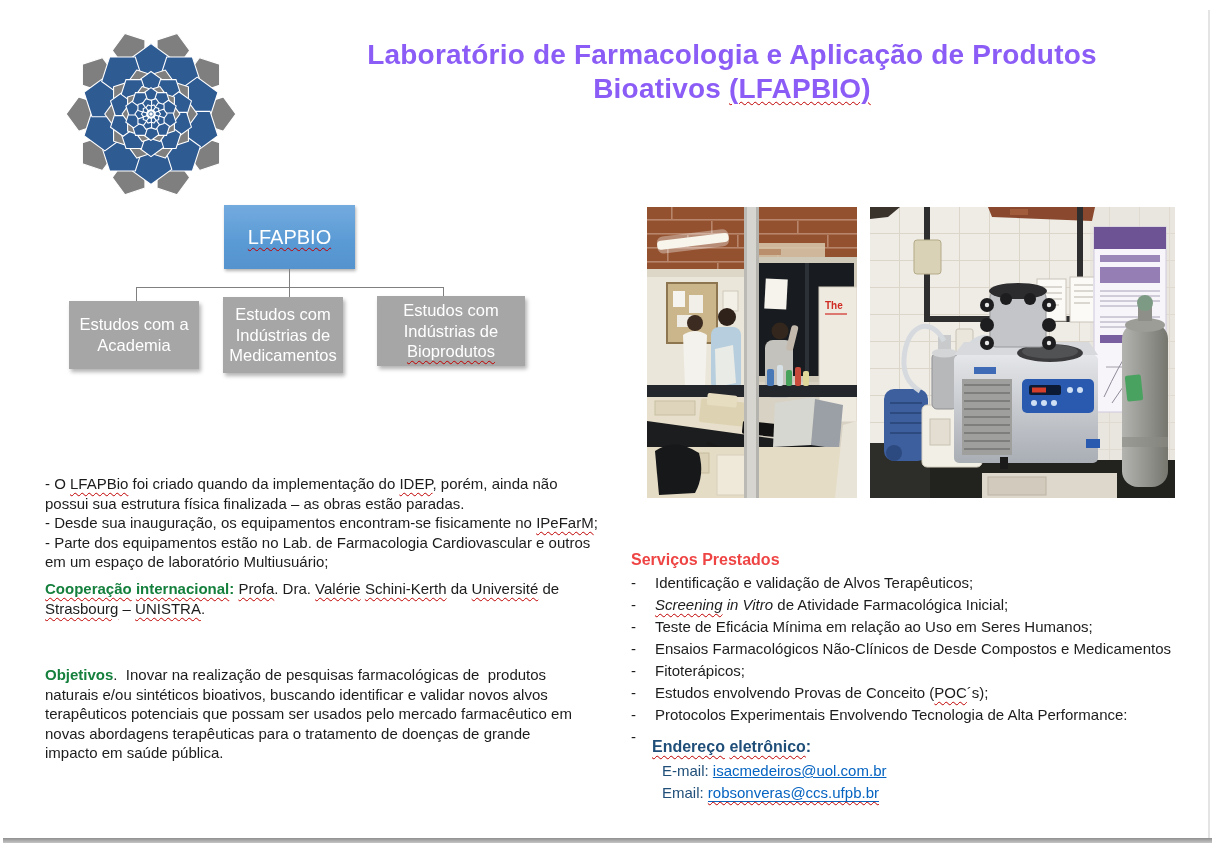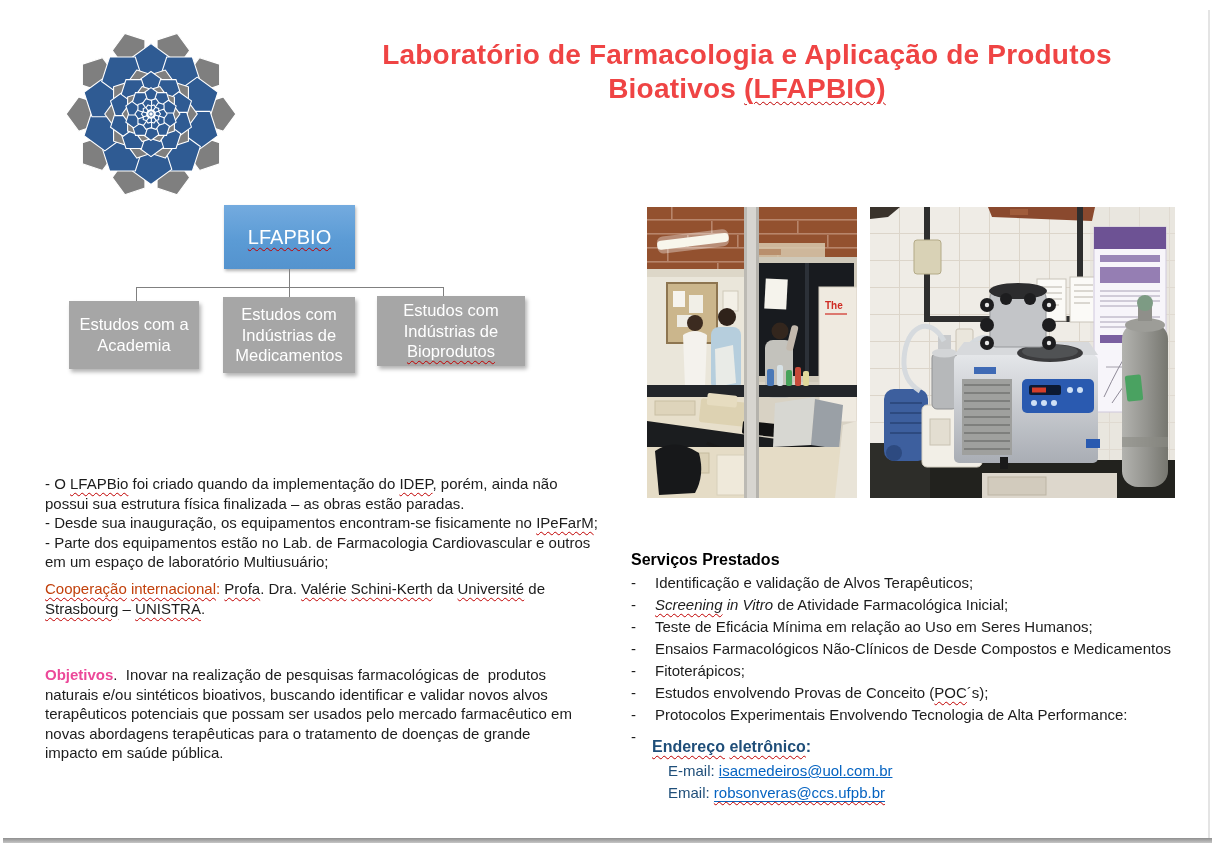--- a/index.html
+++ b/index.html
@@ -1,31 +1,31 @@
 <!DOCTYPE html>
 <html><head>
 <meta charset="utf-8">
 <style>
   html,body{margin:0;padding:0;background:#ffffff;}
   .slide{position:relative;width:1215px;height:845px;background:#fff;overflow:hidden;
          font-family:"Liberation Sans","DejaVu Sans",sans-serif;color:#1c1c1c;}
 
   
-  .title{position:absolute;left:312px;top:38px;width:870px;margin:0;text-align:center;
-         font-size:28px;font-weight:bold;color:#ef4444;line-height:1.2;white-space:pre-wrap;letter-spacing:.2px;}
+  .title{position:absolute;left:297px;top:38px;width:870px;margin:0;text-align:center;
+         font-size:28px;font-weight:bold;color:#8b5cf6;line-height:1.2;white-space:pre-wrap;letter-spacing:.2px;}
 
   
   .logo{position:absolute;left:66px;top:24px;width:170px;height:176px;}
   .logo svg{display:block;}
 
   
   .wavy{text-decoration-line:underline;text-decoration-style:wavy;text-decoration-color:#C00000;
         text-decoration-thickness:1.3px;text-underline-offset:2.5px;}
-  .blue{color:#c2410c;}
-  .hblue{color:#ec4899;}
+  .blue{color:#15803d;font-weight:bold;}
+  .hblue{color:#15803d;}
   .bold{font-weight:bold;}
   .italic{font-style:italic;}
   .link{color:#0563C1;text-decoration-line:underline;text-decoration-style:solid;text-decoration-color:#0563C1;}
   .link.wavy{border-bottom:1.4px solid #0563C1;text-decoration-line:underline;text-decoration-style:wavy;
              text-decoration-color:#C00000;text-underline-offset:3px;}
 
   
   .para{position:absolute;margin:0;font-size:15px;line-height:19.5px;white-space:pre-wrap;width:575px;}
   .intro{left:45px;top:474px;}
   .coop{left:45px;top:579px;}
@@ -33,42 +33,42 @@
 
   
   .org-root{position:absolute;left:224px;top:205px;width:131px;height:64px;
             background:linear-gradient(180deg,#74abdf,#5B9BD5 55%,#5493ce);
             color:#fff;font-size:20px;display:flex;align-items:center;justify-content:center;
             box-shadow:1px 2px 3px rgba(0,0,0,.3);}
   .org-child{position:absolute;background:#A6A6A6;color:#fff;font-size:16.5px;line-height:1.25;
              display:flex;align-items:center;justify-content:center;text-align:center;
              box-shadow:2px 3px 4px rgba(0,0,0,.3);padding:2px;box-sizing:border-box;}
   .c1{left:69px;top:301px;width:130px;height:68px;}
-  .c2{left:223px;top:297px;width:132px;height:76px;}
+  .c2{left:223px;top:297px;width:120px;height:76px;}
   .c3{left:377px;top:296px;width:148px;height:70px;}
   .cl{position:absolute;background:#808080;}
   .cl.v{width:1px;}
   .cl.h{height:1px;}
 
   
   .photo{position:absolute;margin:10px;overflow:hidden;}
   .photo svg{display:block;}
   .p1{left:637px;top:197px;width:210px;height:291px;}
   .p2{left:860px;top:197px;width:305px;height:291px;}
 
   
   .services{position:absolute;left:631px;top:551px;width:565px;}
-  .svc-header{color:#000000;font-weight:bold;font-size:16px;margin-bottom:3px;}
+  .svc-header{color:#ef4444;font-weight:bold;font-size:16px;margin-bottom:3px;}
   .svc-item{display:flex;font-size:15px;line-height:22px;color:#1c1c1c;}
   .dash{flex:0 0 24px;width:24px;}
 
   
   .contact{position:absolute;left:652px;top:738px;font-size:15px;color:#1F4E79;}
   .contact-header{font-weight:bold;font-size:16px;margin-bottom:4px;}
-  .contact-line{margin-left:16px;line-height:22px;}
+  .contact-line{margin-left:10px;line-height:22px;}
 
   
   .edge-bottom{position:absolute;left:3px;right:3px;top:838px;height:5px;
                background:linear-gradient(180deg,#8f8f8f,#c6c6c6);}
   .edge-right{position:absolute;left:1208px;top:10px;width:2px;height:828px;background:#e4e4e4;}
 </style>
 </head>
 <body>
 
 <div class="slide">

